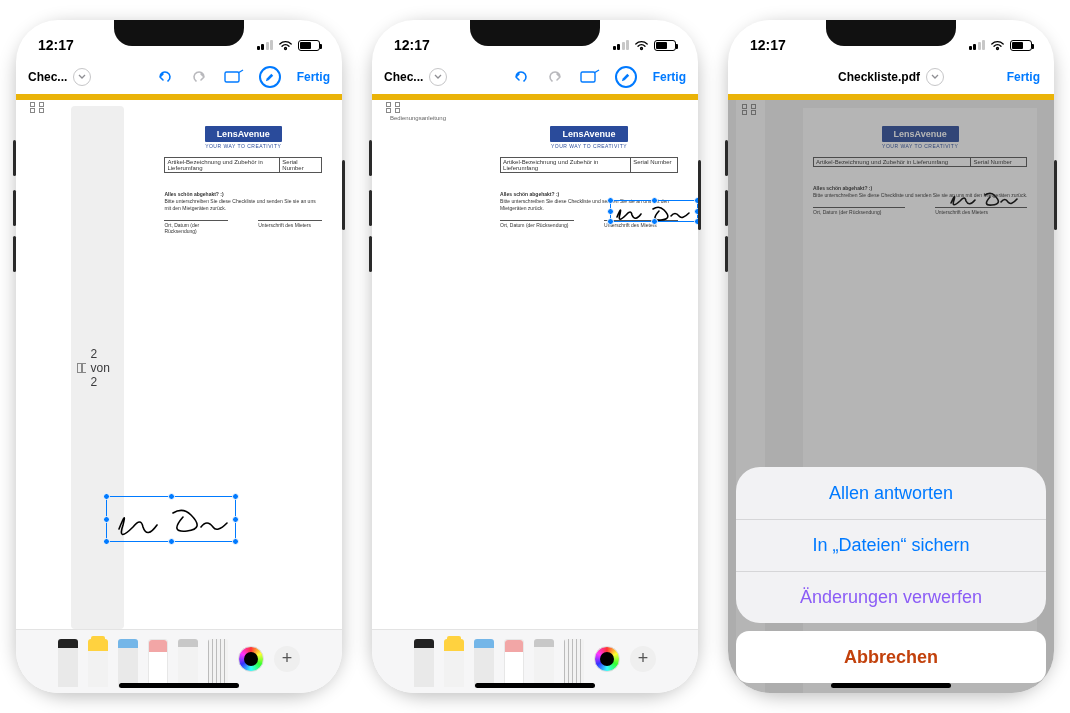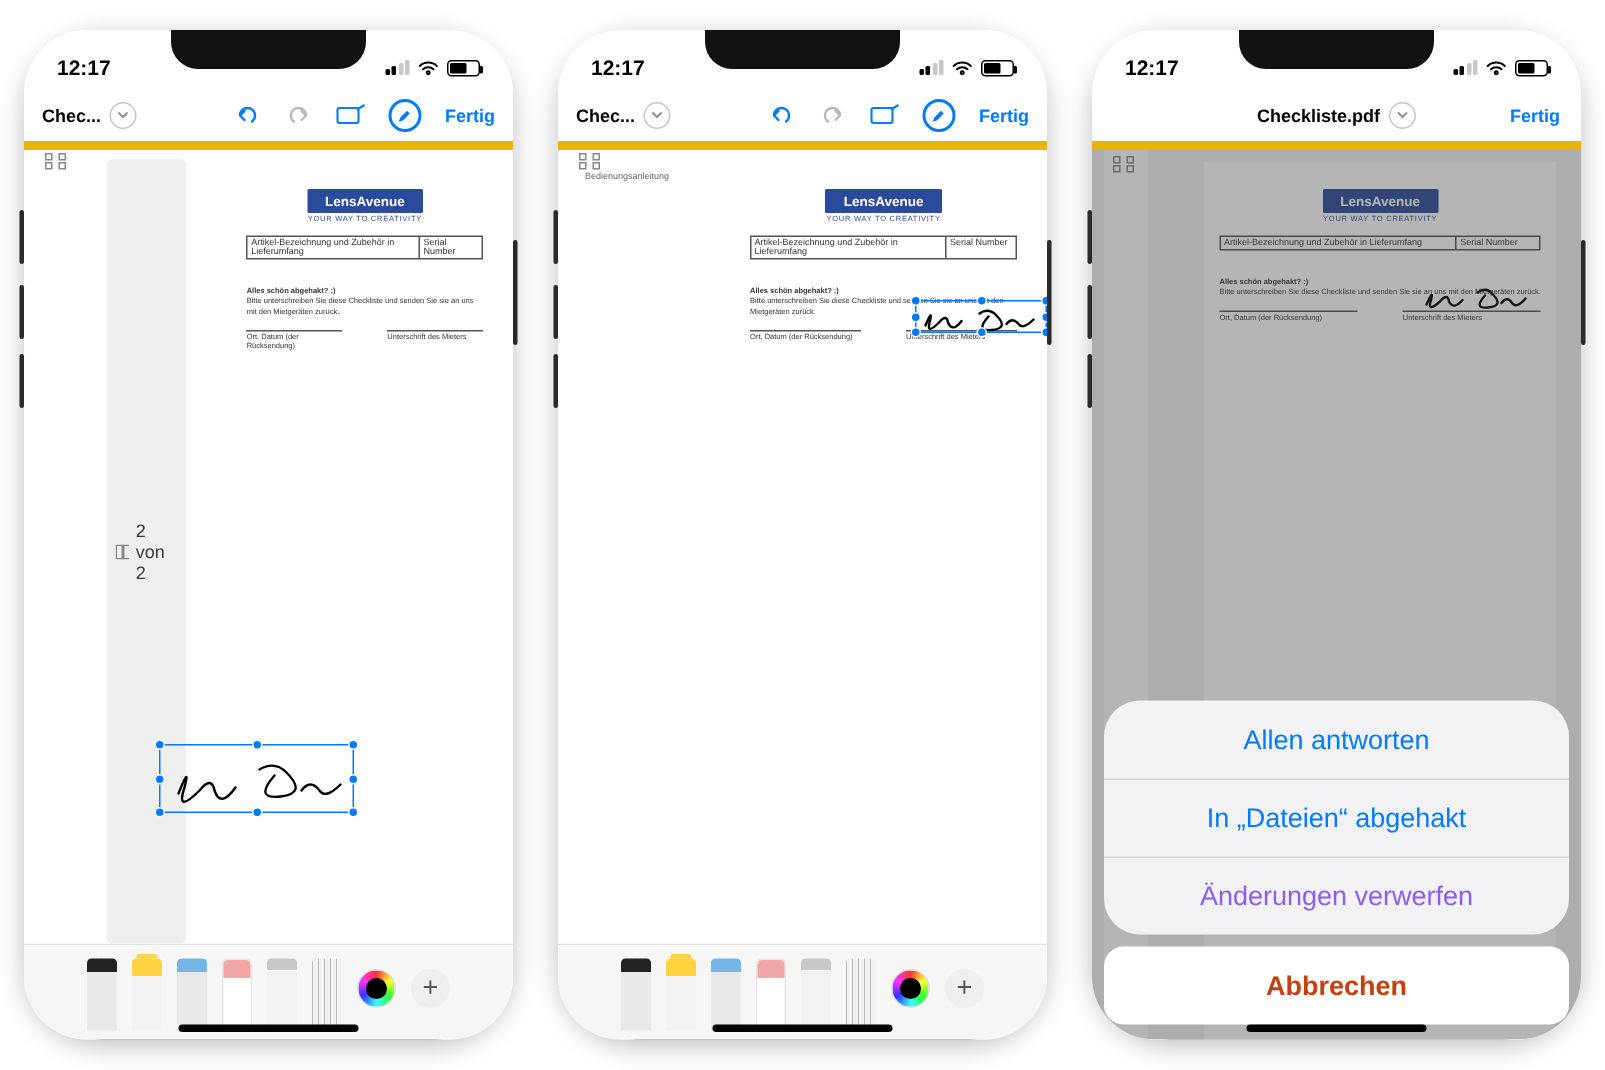--- a/index.html
+++ b/index.html
@@ -431,21 +431,21 @@
             </svg>
             <span>Unterschrift des Mieters</span>
           </div>
         </div>
       </div>
 
       <div class="dim"></div>
       <div class="sheet">
         <div class="sheet-group">
           <div class="sheet-item">Allen antworten</div>
-          <div class="sheet-item">In „Dateien“ abgehakt</div>
+          <div class="sheet-item">In „Dateien“ sichern</div>
           <div class="sheet-item destructive">Änderungen verwerfen</div>
         </div>
         <div class="sheet-cancel">Abbrechen</div>
       </div>
     </div>
     <div class="homebar light"></div>
   </div>
 </div>
 
 </body></html>

